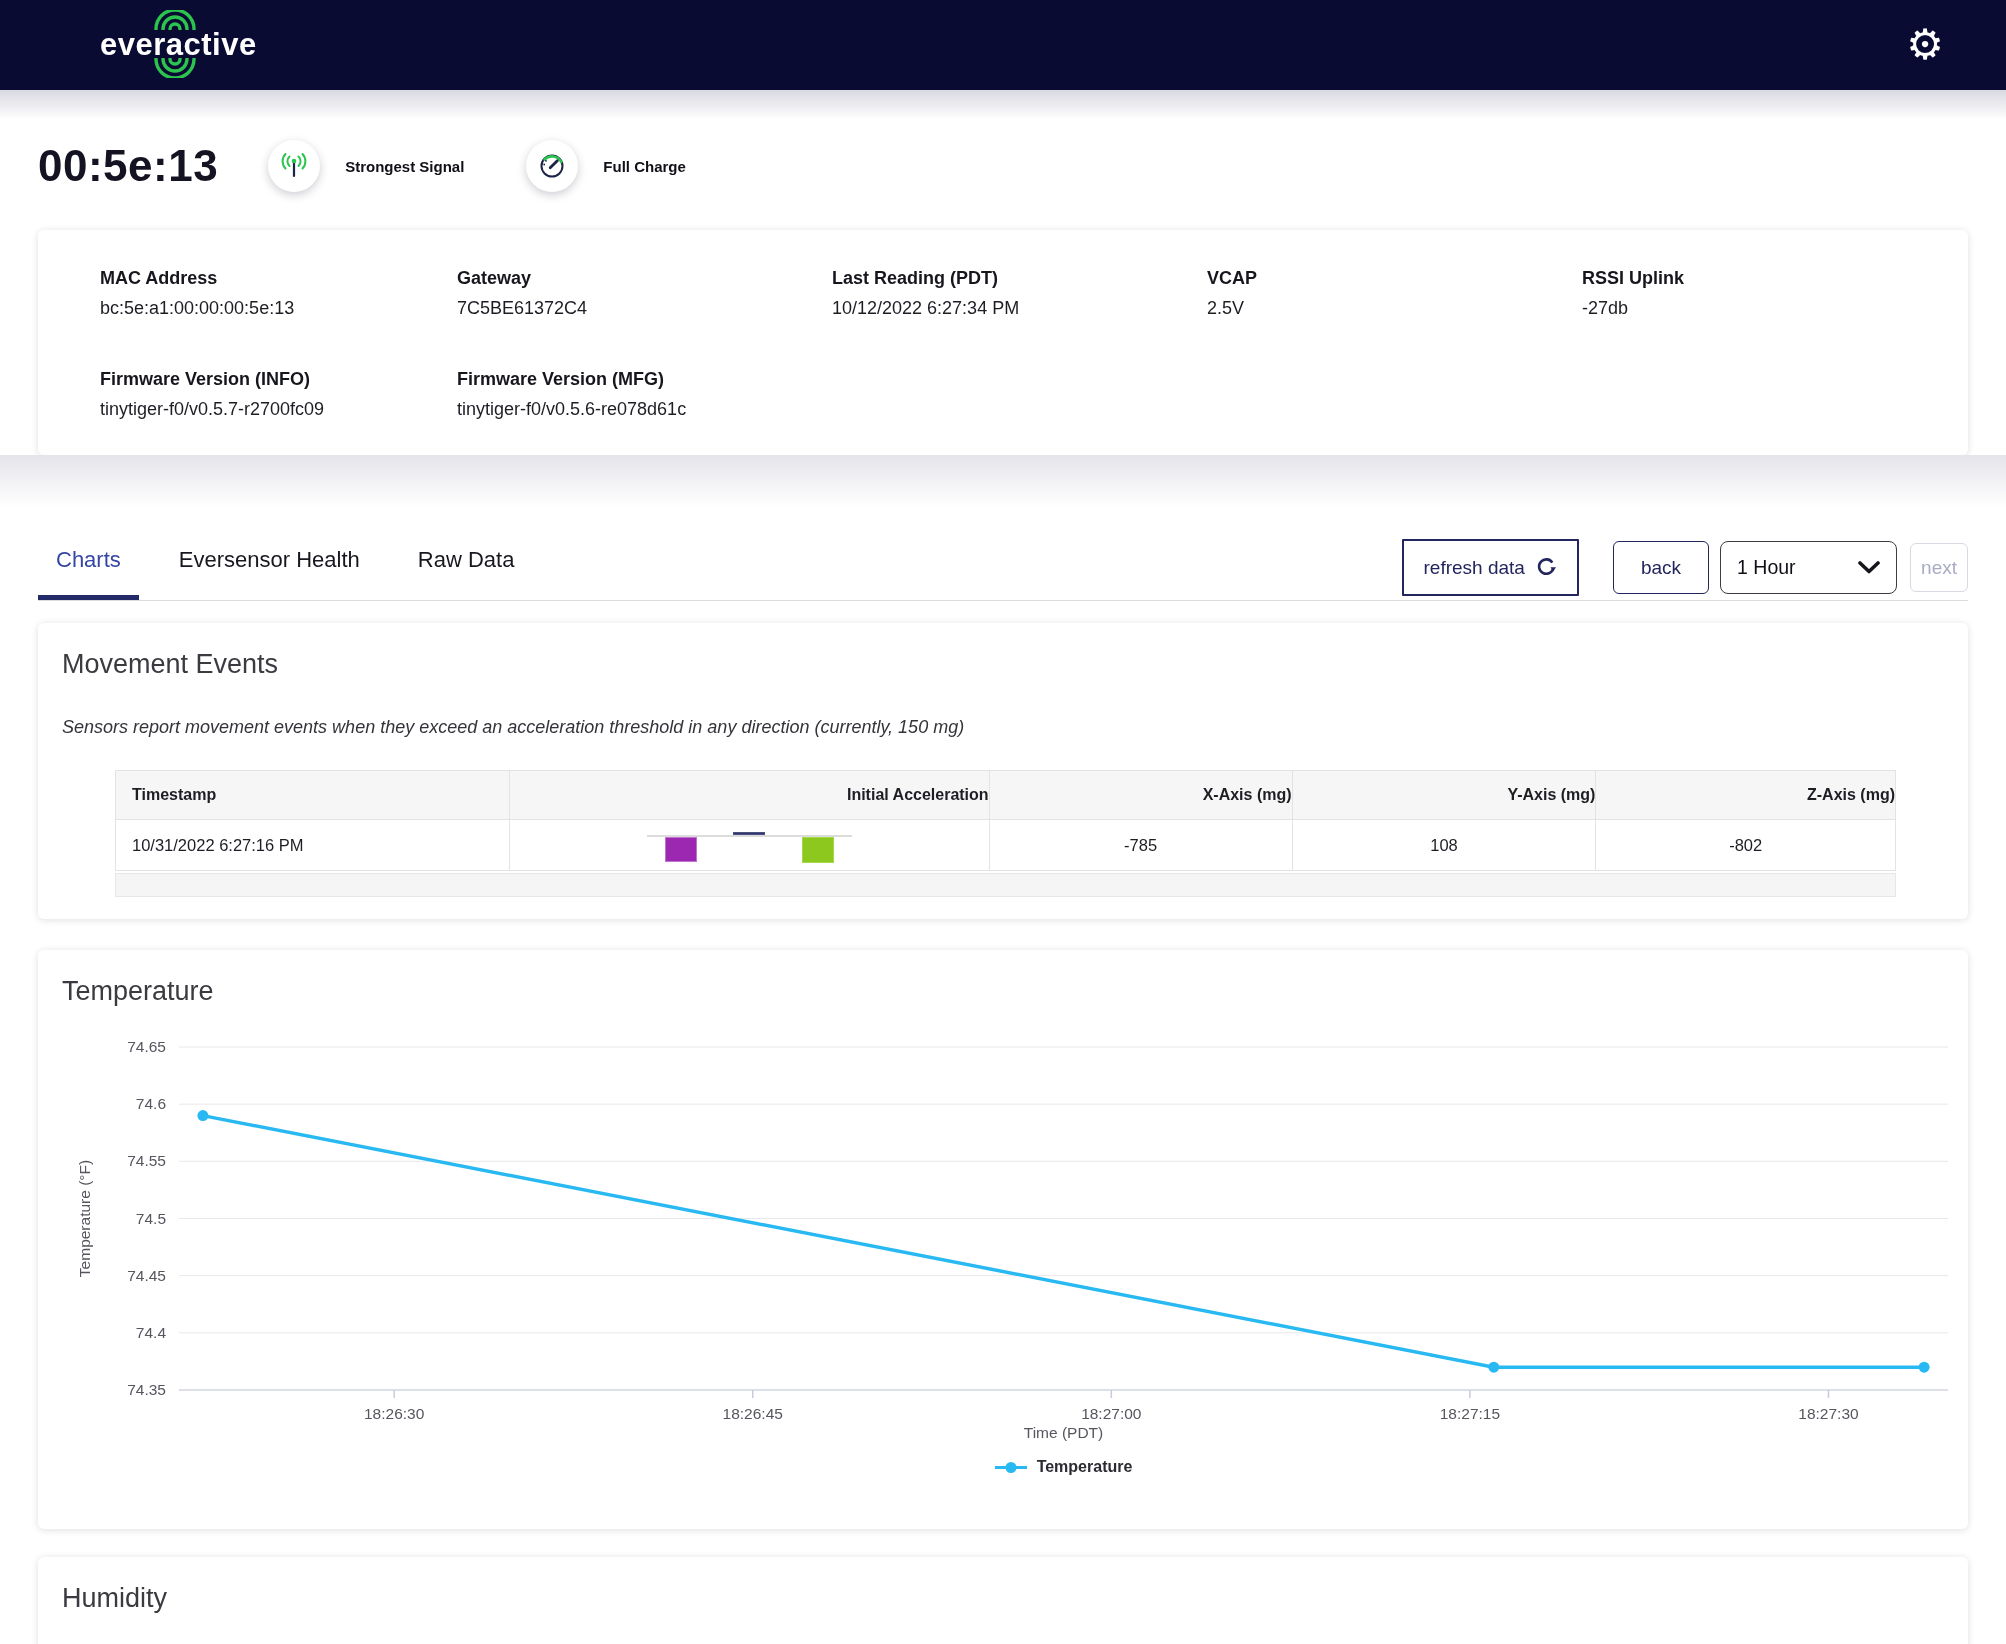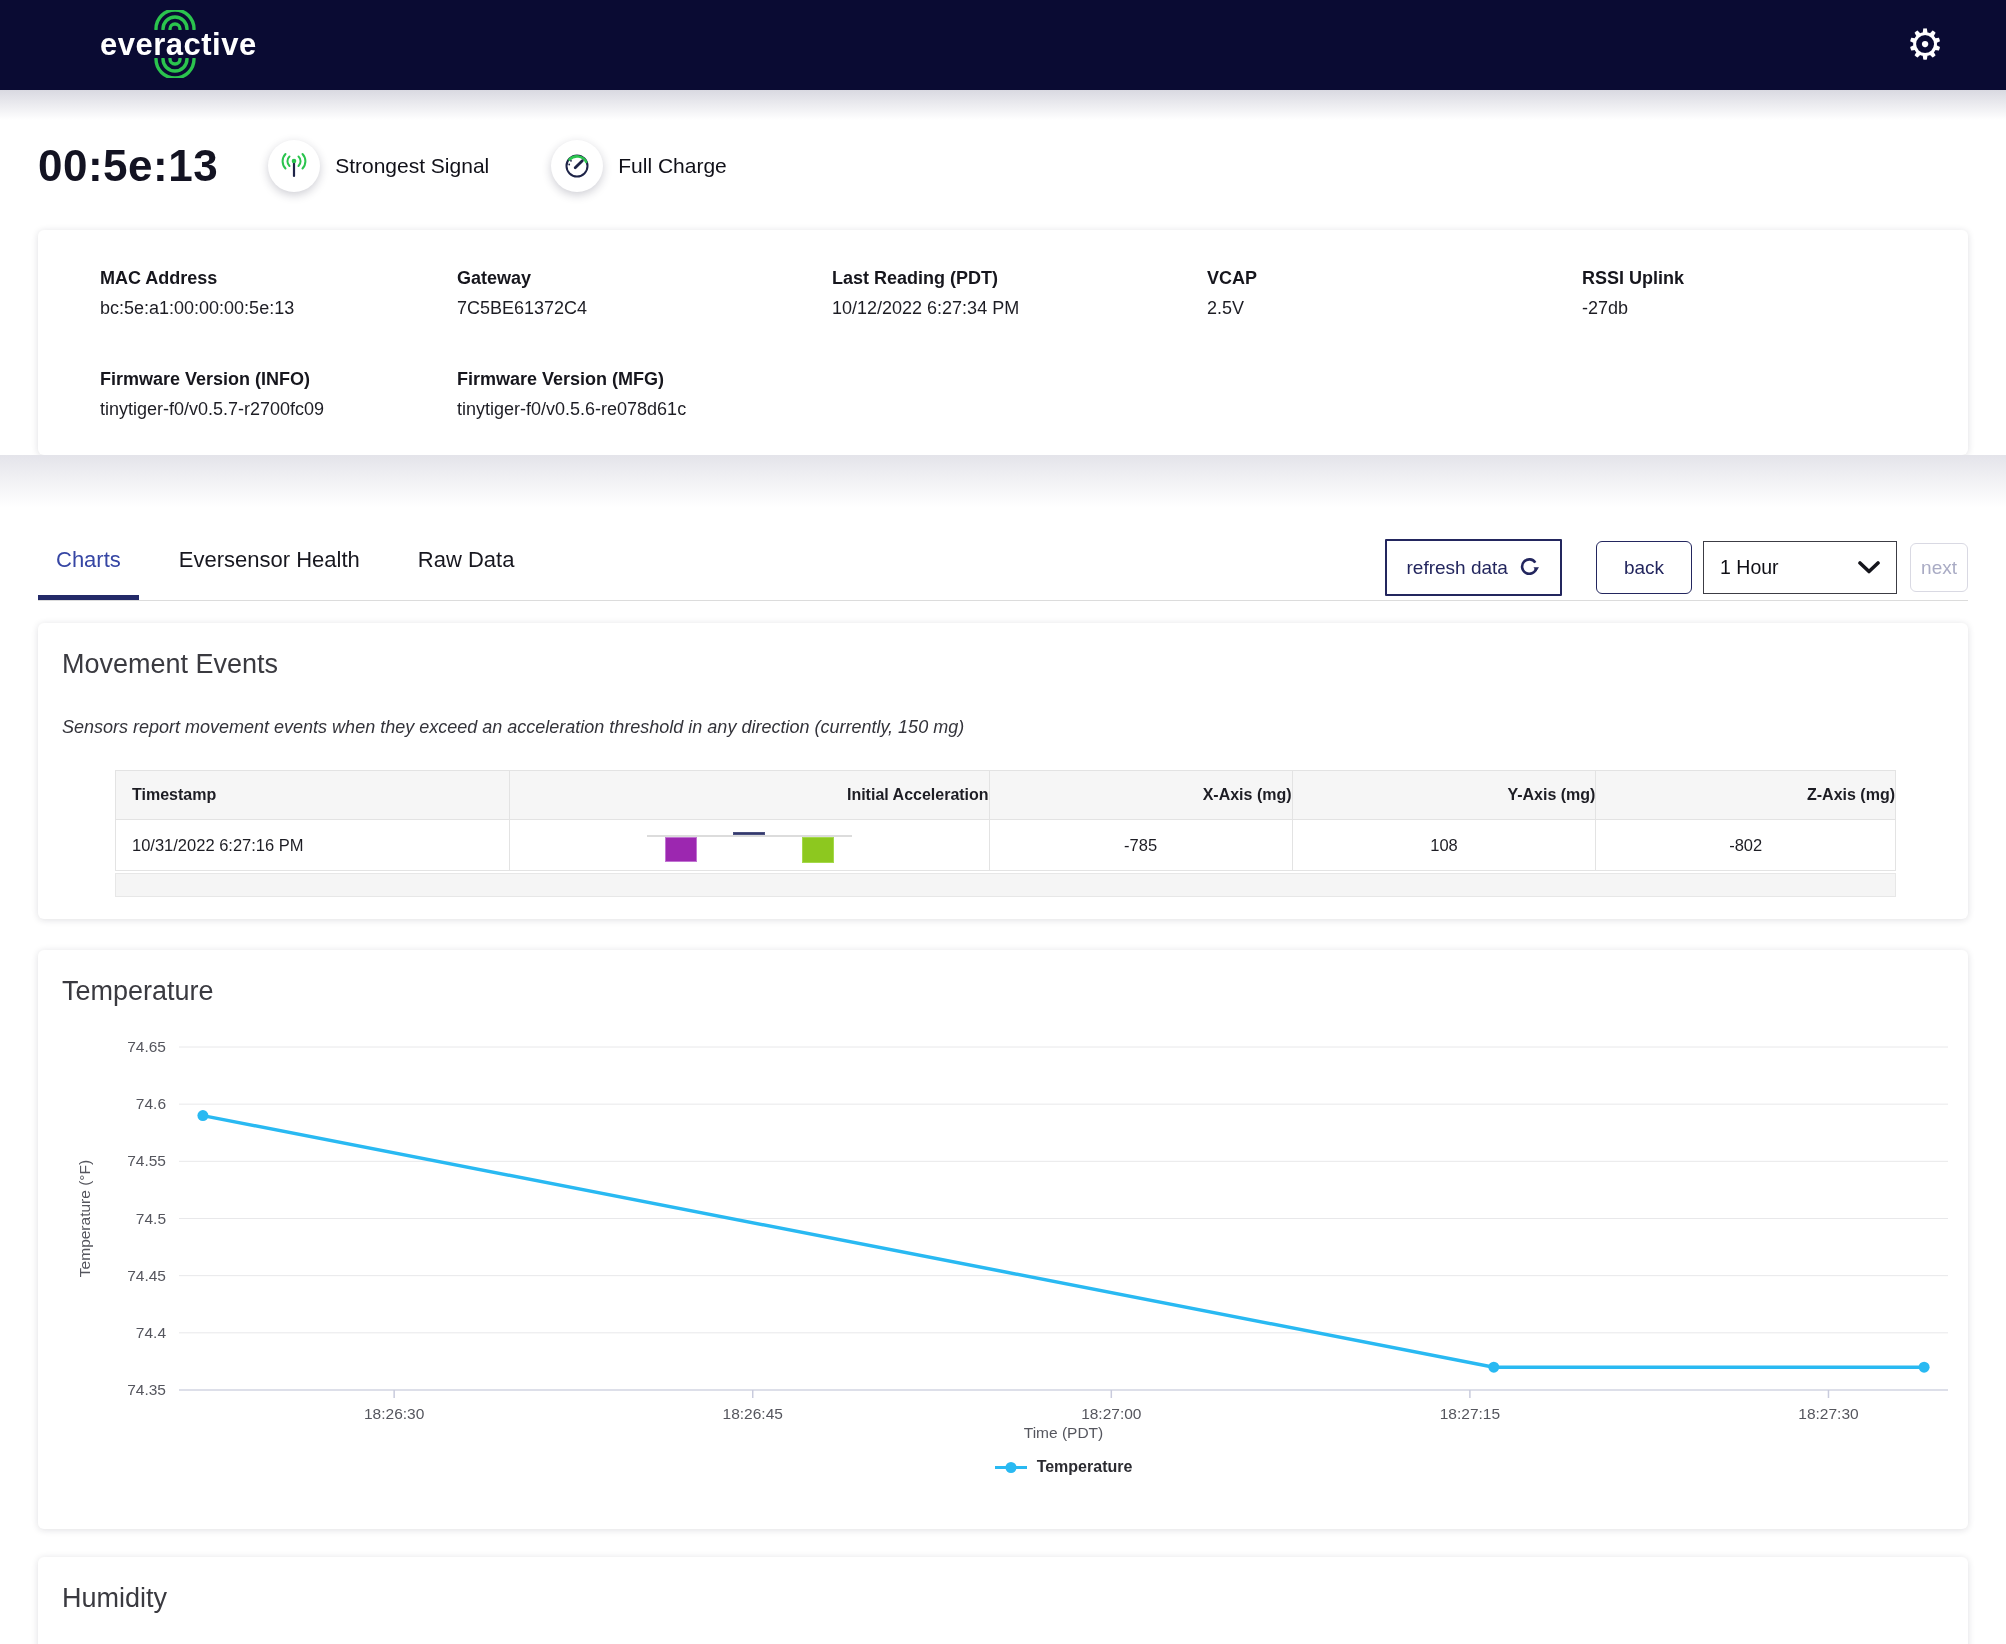--- a/index.html
+++ b/index.html
@@ -43,21 +43,21 @@
   }
   .device-id { font-size: 44px; font-weight: 600; color: #131322; letter-spacing: .5px; }
   .badge { display: flex; align-items: center; }
   .badge.signal { margin-left: 50px; }
   .badge.charge { margin-left: 62px; }
   .badge-circle {
     width: 52px; height: 52px; border-radius: 50%; background: #fff;
     box-shadow: 0 3px 10px rgba(30,30,60,.22);
     display: flex; align-items: center; justify-content: center;
   }
-  .badge-label { margin-left: 15px; font-size: 21px; font-weight: 400; color: #101018; }
+  .badge-label { margin-left: 25px; font-size: 15px; font-weight: 700; color: #101018; }
 
   
   .card {
     position: absolute; background: #fff; border-radius: 6px;
     box-shadow: 0 1px 7px rgba(30,30,50,.14);
   }
   .info-card { left: 38px; top: 230px; width: 1930px; height: 225px;
     display: grid; grid-template-columns: 357px 375px 375px 375px 1fr;
     padding: 38px 20px 0 62px; grid-auto-rows: 68px; row-gap: 33px;
   }
@@ -86,22 +86,22 @@
   }
   .btn-refresh {
     height: 57px; padding: 0 20px; border: 2px solid #23265e; border-radius: 1px;
     color: #23265e; font-size: 19px; gap: 10px;
   }
   .btn-back {
     margin-left: 34px; height: 53px; padding: 0 27px;
     border: 1.5px solid #23265e; border-radius: 6px; color: #23265e; font-size: 19px;
   }
   .range-select {
-    margin-left: 11px; width: 194px; height: 53px; background: #fff;
-    border: 1.5px solid #3c3c44; border-radius: 0; cursor: pointer;
+    margin-left: 11px; width: 177px; height: 53px; background: #fff;
+    border: 1.5px solid #3c3c44; border-radius: 8px; cursor: pointer;
     display: flex; align-items: center; justify-content: space-between; padding: 0 16px;
     font-size: 19.5px; color: #0f0f16;
   }
   .btn-next {
     margin-left: 13px; height: 49px; padding: 0 10px;
     border: 1.5px solid #d9d9e3; border-radius: 6px; color: #a9abc4; font-size: 19px;
     cursor: default;
   }
 
   

